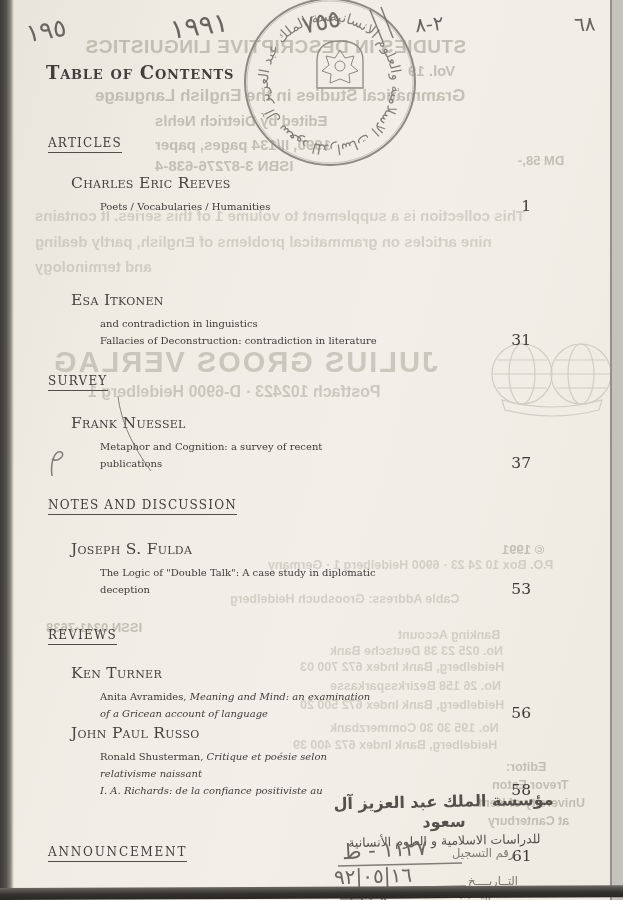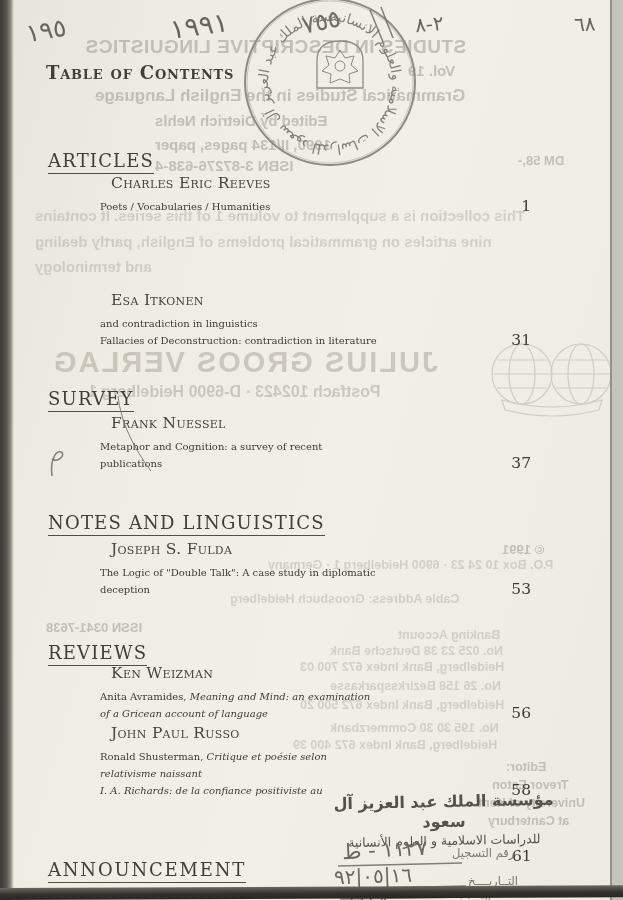--- a/index.html
+++ b/index.html
@@ -41,27 +41,27 @@
   .b21{left:330px;top:721px;font-size:12.5px}
   .b22{left:293px;top:738px;font-size:12.5px}
   .b23{left:506px;top:760px;font-size:12.5px}
   .b24{left:492px;top:778px;font-size:12.5px}
   .b25{left:478px;top:796px;font-size:12.5px}
   .b26{left:488px;top:814px;font-size:12.5px}
   .globes{position:absolute;left:477px;top:340px;z-index:1;opacity:.32}
   
   .doc-title{position:absolute;left:46px;top:62px;z-index:3;font-weight:bold;
     font-variant:small-caps;font-size:18px;letter-spacing:.8px;color:#413f3b;}
-  .sec{position:absolute;left:48px;z-index:3;font-size:18px;letter-spacing:1.2px;
-    color:#403e3a;border-bottom:1.6px solid #504e49;padding-bottom:2px;margin-top:14px;}
+  .sec{position:absolute;left:48px;z-index:3;font-size:12px;letter-spacing:1.2px;
+    color:#403e3a;border-bottom:1.6px solid #504e49;padding-bottom:2px;}
   .h-articles{top:136px}.h-survey{top:374px}.h-notes{top:498px}.h-reviews{top:628px}.h-announce{top:845px;letter-spacing:1.8px}
   .entry{position:absolute;left:71px;width:460px;z-index:3;}
   .e-reeves{top:174px}.e-weizman{top:234px}.e-itkonen{top:291px}.e-nuessel{top:414px}
   .e-fulda{top:540px}.e-turner{top:664px}.e-russo{top:724px}
-  .author{font-variant:small-caps;font-size:15.5px;color:#45433f;margin-bottom:6px;letter-spacing:.3px;margin-left:40px;}
+  .author{font-variant:small-caps;font-size:15.5px;color:#45433f;margin-bottom:6px;letter-spacing:.3px;}
   .tlines{margin-left:29px;font-size:10px;line-height:17px;color:#3d3b37;width:380px;}
   .ital{font-style:italic;}
   .pnum{position:absolute;right:0;bottom:0;font-size:15.5px;color:#3d3b37;}
   .pnum-announce{position:absolute;left:512px;top:847px;z-index:3;font-size:15.5px;color:#3d3b37;}
   
   .seal{position:absolute;left:240px;top:-6px;z-index:2;}
   .hand{position:absolute;z-index:4;color:#68645f;font-family:"DejaVu Sans",sans-serif;white-space:nowrap;}
   .m1{left:26px;top:16px;font-size:25px;transform:rotate(-10deg)}
   .m2{left:170px;top:10px;font-size:27px;transform:rotate(-8deg)}
   .m3{left:415px;top:12px;font-size:20px;transform:rotate(-5deg)}
@@ -174,35 +174,35 @@
 
   <div class="entry e-nuessel">
     <div class="author">Frank Nuessel</div>
     <div class="tlines">
       <div>Metaphor and Cognition: a survey of recent</div>
       <div>publications</div>
     </div>
     <span class="pnum">37</span>
   </div>
 
-  <div class="sec h-notes">NOTES AND LINGUISTICS</div>
+  <div class="sec h-notes">NOTES AND DISCUSSION</div>
 
   <div class="entry e-fulda">
     <div class="author">Joseph S. Fulda</div>
     <div class="tlines">
       <div>The Logic of "Double Talk": A case study in diplomatic</div>
       <div>deception</div>
     </div>
     <span class="pnum">53</span>
   </div>
 
   <div class="sec h-reviews">REVIEWS</div>
 
   <div class="entry e-turner">
-    <div class="author">Ken Weizman</div>
+    <div class="author">Ken Turner</div>
     <div class="tlines">
       <div><span>Anita Avramides, </span><span class="ital">Meaning and Mind: an examination</span></div>
       <div class="ital">of a Gricean account of language</div>
     </div>
     <span class="pnum">56</span>
   </div>
 
   <div class="entry e-russo">
     <div class="author">John Paul Russo</div>
     <div class="tlines">

